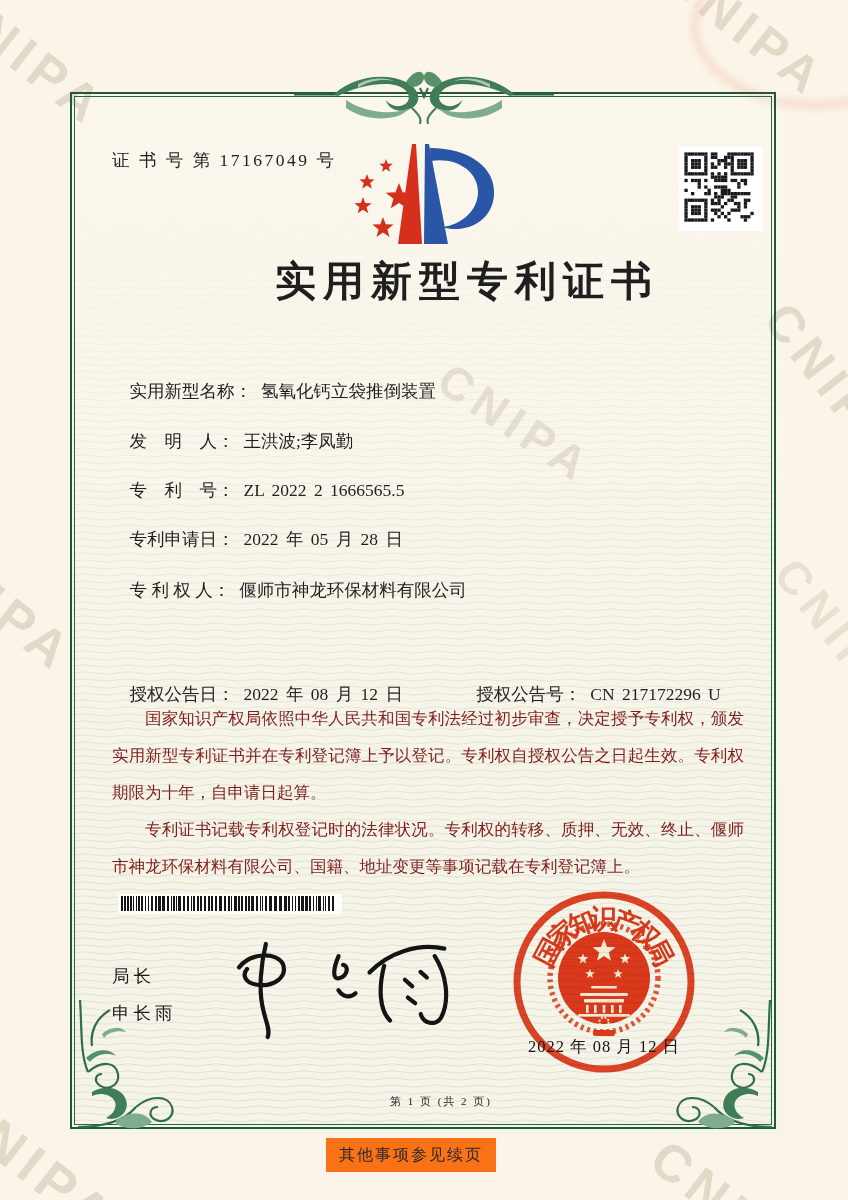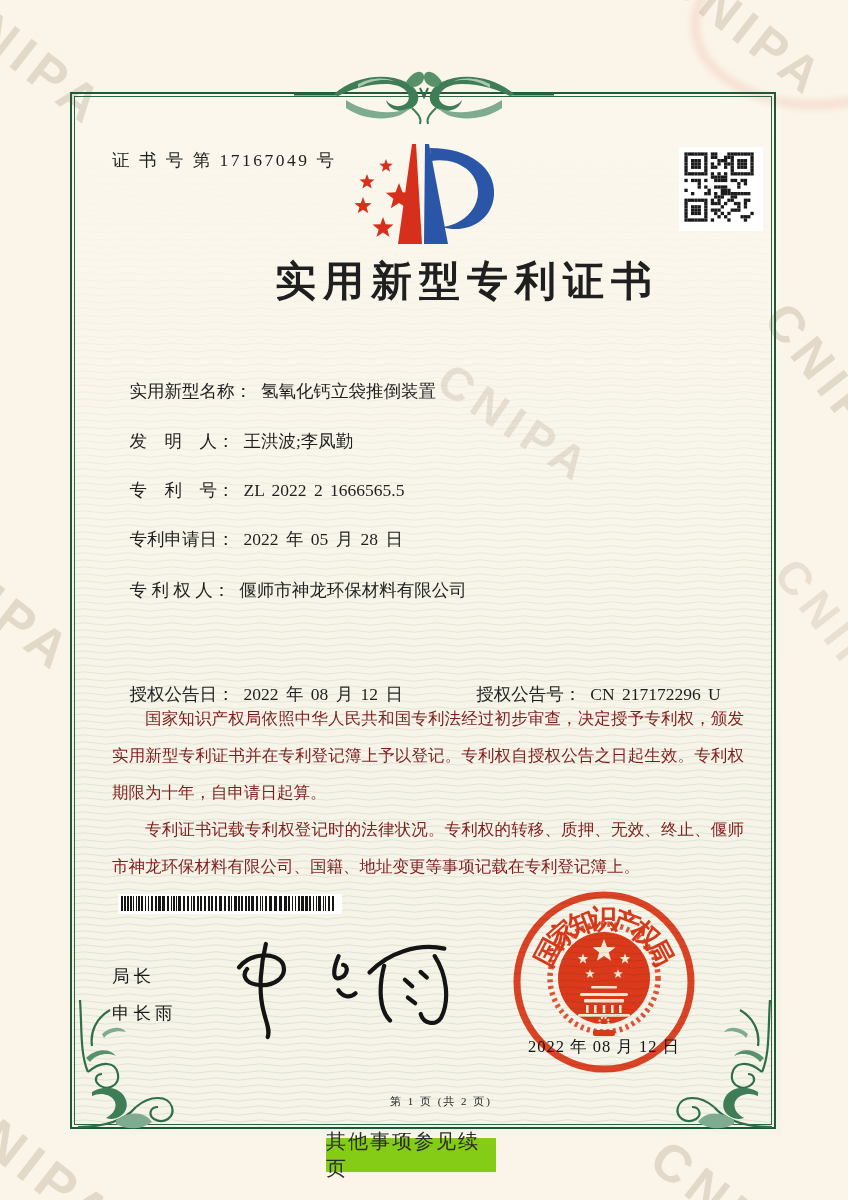--- a/index.html
+++ b/index.html
@@ -66,22 +66,22 @@
 
   
   .seal{left:504px;top:882px;z-index:6;mix-blend-mode:multiply;}
   .seal-char{font-size:27px;font-weight:bold;fill:#e23c1d;text-anchor:middle;
              font-family:"Liberation Serif","DejaVu Serif",serif;}
   .seal-date{left:524px;top:1036px;width:160px;text-align:center;font-size:16.5px;
              color:#151515;z-index:7;letter-spacing:1px;white-space:pre;}
 
   
   .page-info{left:79px;top:1094px;width:708px;text-align:center;font-size:11px;z-index:5;letter-spacing:2px;margin-left:8px;}
-  .cont-note{left:326px;top:1138px;width:170px;height:34px;background:#84cc16;z-index:5;
-             display:flex;align-items:center;justify-content:center;font-size:20px;color:#2a2a2a;
+  .cont-note{left:326px;top:1138px;width:170px;height:34px;background:#f97316;z-index:5;
+             display:flex;align-items:center;justify-content:center;font-size:16px;color:#2a2a2a;
              letter-spacing:2px;}
 </style>
 </head>
 <body>
 
 <div class="page">
 
   <div class="abs paper-base"></div>
   <svg id="waves-svg" class="abs" width="700" height="1030">
       <path d="M0 4 q11 -2.4 22 0 q11 2.4 22 0 q11 -2.4 22 0 q11 2.4 22 0 q11 -2.4 22 0 q11 2.4 22 0 q11 -2.4 22 0 q11 2.4 22 0 q11 -2.4 22 0 q11 2.4 22 0 q11 -2.4 22 0 q11 2.4 22 0 q11 -2.4 22 0 q11 2.4 22 0 q11 -2.4 22 0 q11 2.4 22 0 q11 -2.4 22 0 q11 2.4 22 0 q11 -2.4 22 0 q11 2.4 22 0 q11 -2.4 22 0 q11 2.4 22 0 q11 -2.4 22 0 q11 2.4 22 0 q11 -2.4 22 0 q11 2.4 22 0 q11 -2.4 22 0 q11 2.4 22 0 q11 -2.4 22 0 q11 2.4 22 0 q11 -2.4 22 0 q11 2.4 22 0" fill="none" stroke="#ccd6bf" stroke-width="1" stroke-opacity="0.55"></path>

